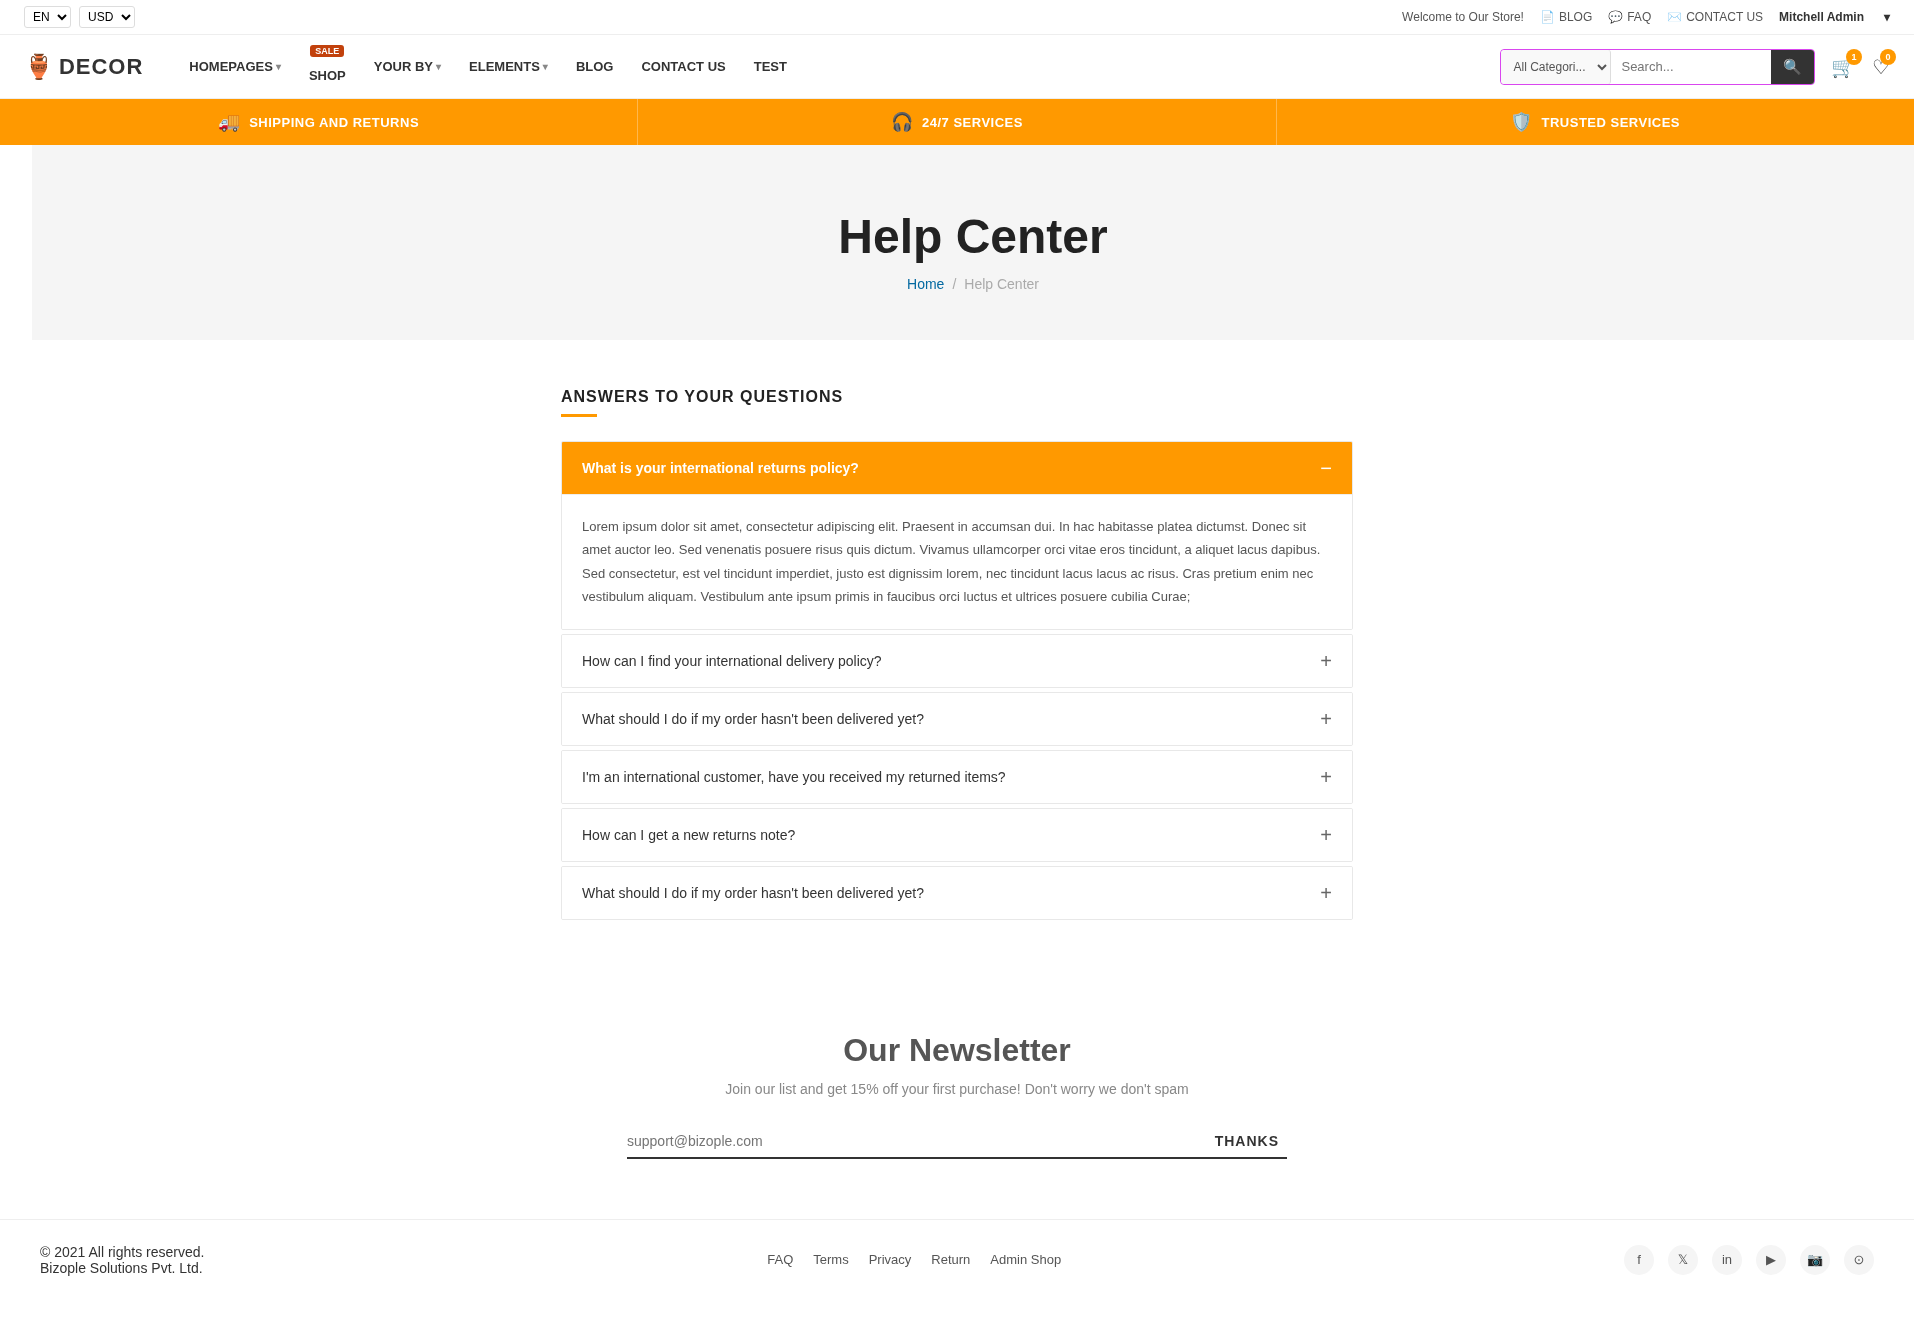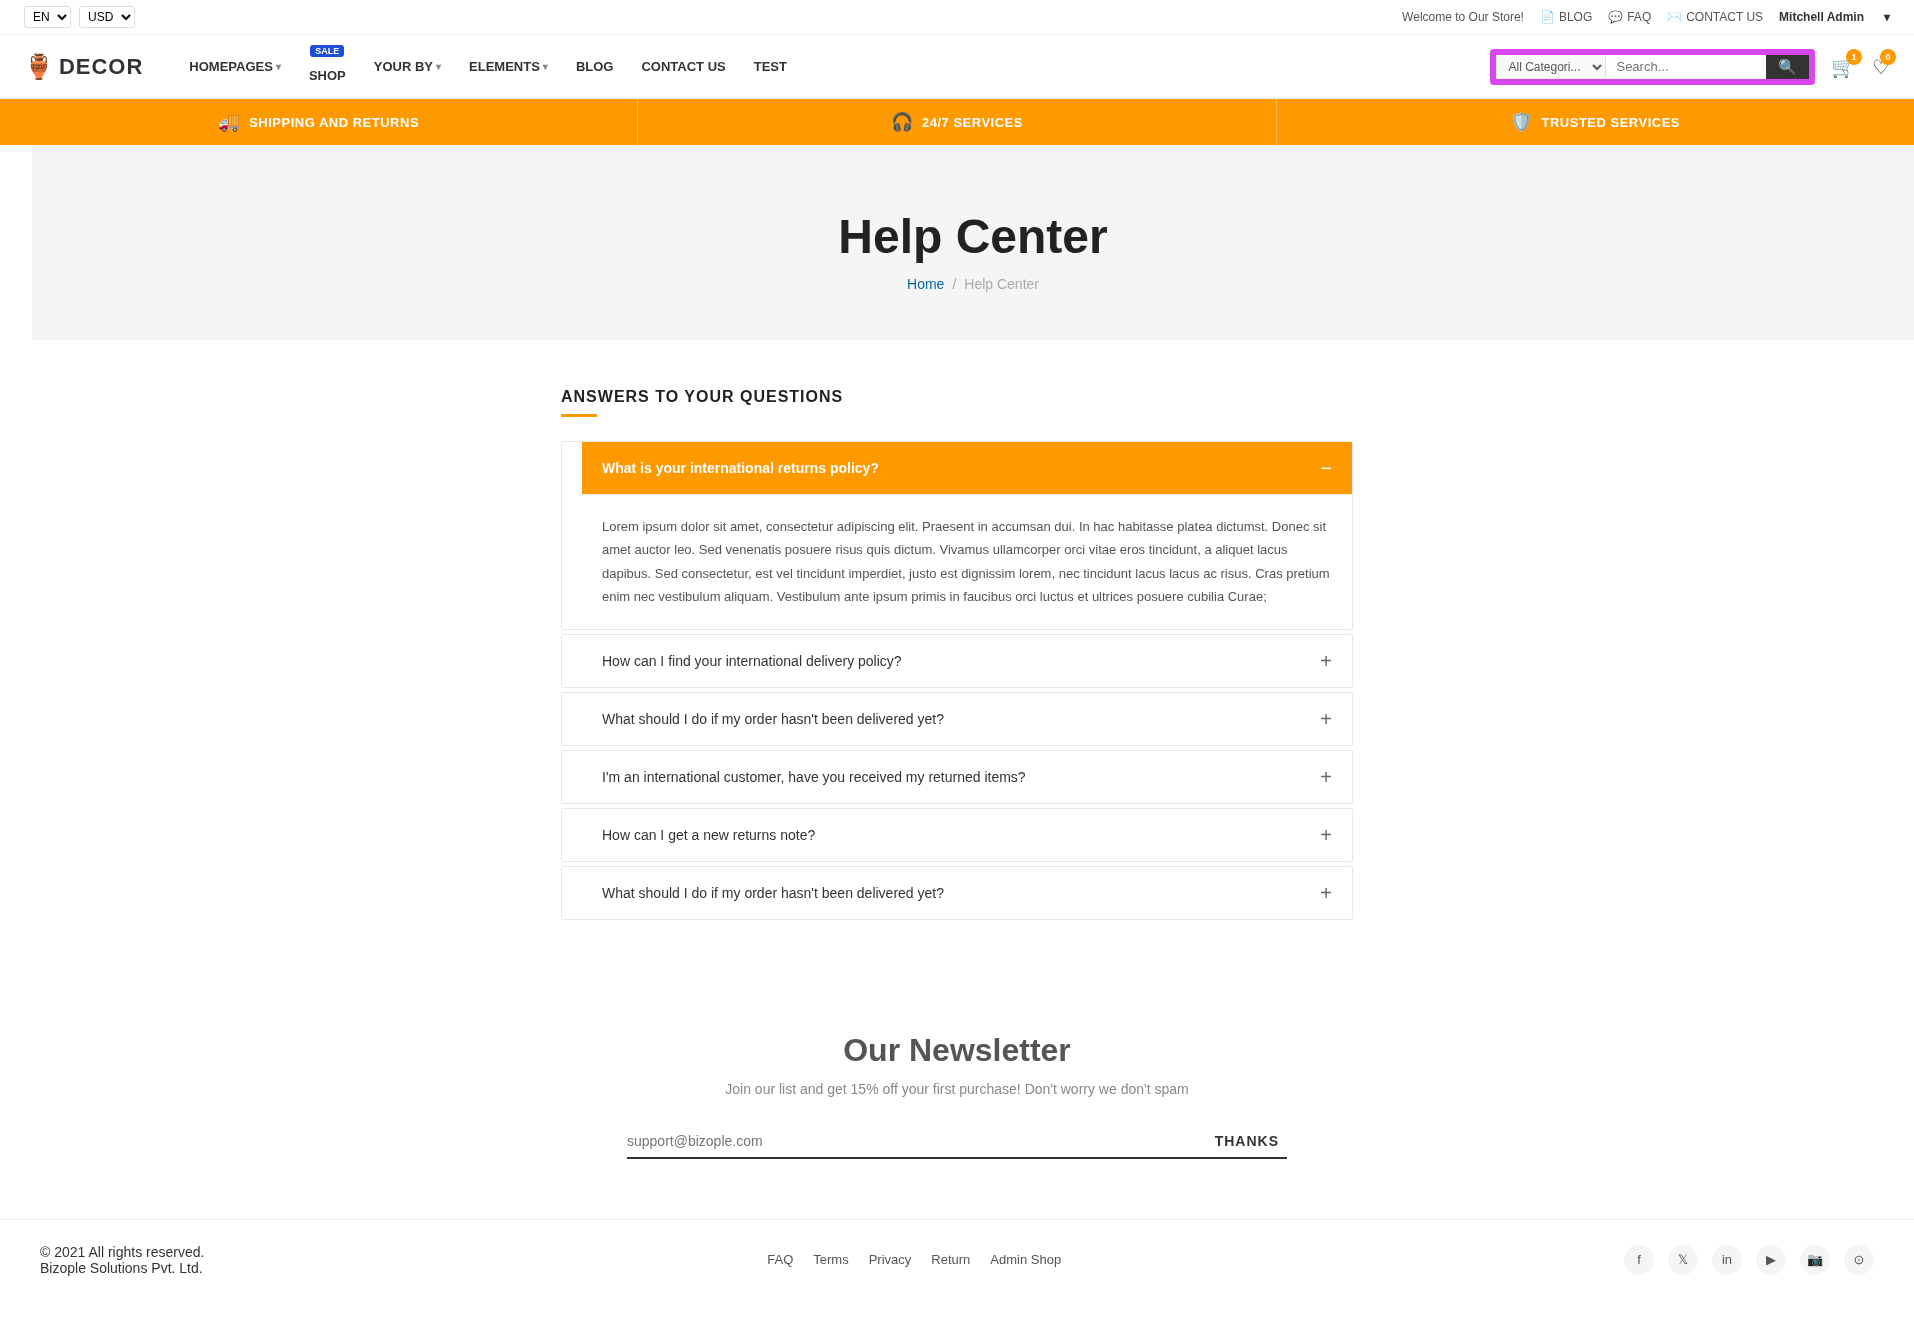--- a/index.html
+++ b/index.html
@@ -53,33 +53,33 @@
       font-size: 13px;
       font-weight: 600;
       color: #333;
       text-decoration: none;
       cursor: pointer;
       position: relative;
       white-space: nowrap;
     }
     .nav-link .arrow { font-size: 10px; margin-left: 3px; color: #888; }
     .sale-badge {
-      background: #1d4ed8;
+      background: #c2410c;
       color: #fff;
       font-size: 9px;
       font-weight: 700;
       padding: 1px 5px;
       border-radius: 3px;
       position: absolute;
       top: 10px;
       left: 50%;
       transform: translateX(-50%);
     }
     .nav-right { display: flex; align-items: center; gap: 16px; margin-left: auto; }
-    .search-bar { display: flex; align-items: flex-start; border: 6px solid #d946ef; border-radius: 4px; overflow: hidden; height: 36px; }
+    .search-bar { display: flex; align-items: flex-start; border: 1px solid #d946ef; border-radius: 4px; overflow: hidden; height: 36px; }
     .search-category { border: none; border-right: 1px solid #ddd; padding: 0 8px; font-size: 12px; color: #555; background: #f9f9f9; height: 100%; cursor: pointer; }
     .search-input { border: none; padding: 0 10px; font-size: 13px; outline: none; width: 160px; height: 100%; }
     .search-btn { background: #333; color: #fff; border: none; padding: 0 12px; height: 100%; cursor: pointer; font-size: 15px; }
     .nav-icon { font-size: 20px; color: #333; cursor: pointer; position: relative; }
     .badge { background: #f90; color: #fff; font-size: 9px; font-weight: 700; border-radius: 50%; width: 16px; height: 16px; display: flex; align-items: center; justify-content: center; position: absolute; top: -6px; right: -6px; }
 
     
     .service-bar {
       display: flex;
       background: #f90;
@@ -121,21 +121,21 @@
       color: #777;
     }
     .breadcrumb a { color: #0369a1; text-decoration: none; }
     .breadcrumb span { color: #aaa; }
 
     
     .faq-section { max-width: 840px; margin: 0 auto; padding: 48px 24px; }
     .faq-title { font-size: 16px; font-weight: 700; color: #222; letter-spacing: 1px; text-transform: uppercase; margin-bottom: 8px; }
     .faq-title-underline { width: 36px; height: 3px; background: #f90; margin-bottom: 24px; }
 
-    .faq-item { border: 1px solid #e8e8e8; margin-bottom: 4px; border-radius: 2px; overflow: hidden; padding-left: 20px; }
+    .faq-item { border: 1px solid #e8e8e8; margin-bottom: 4px; border-radius: 2px; overflow: hidden; }
     .faq-question {
       display: flex;
       align-items: center;
       justify-content: space-between;
       padding: 16px 20px;
       cursor: pointer;
       font-size: 14px;
       font-weight: 500;
       color: #333;
       background: #fff;

